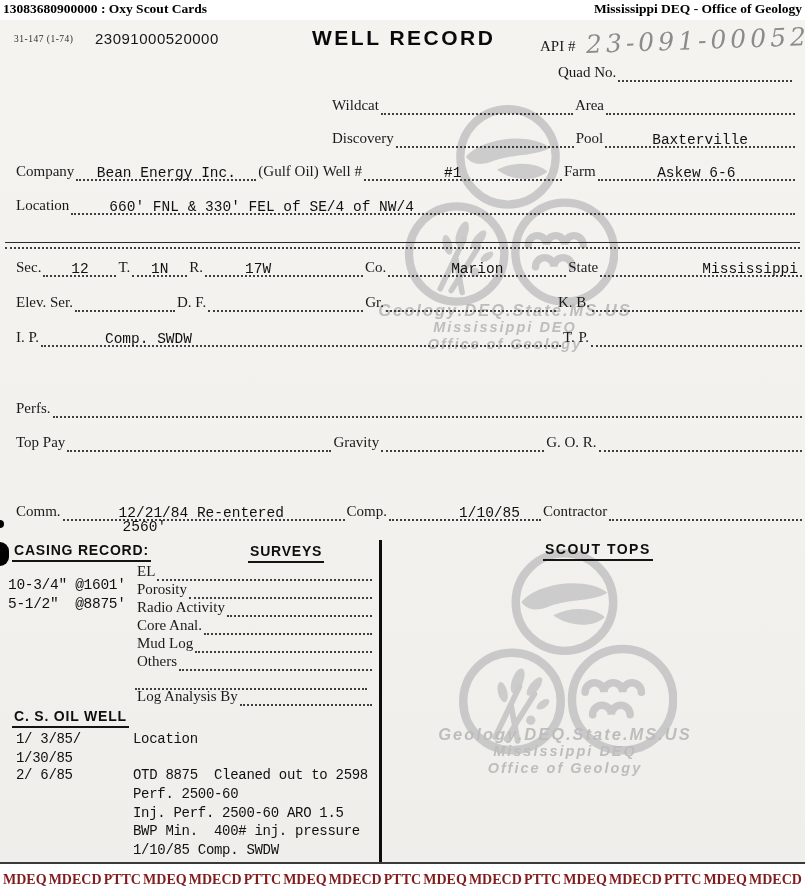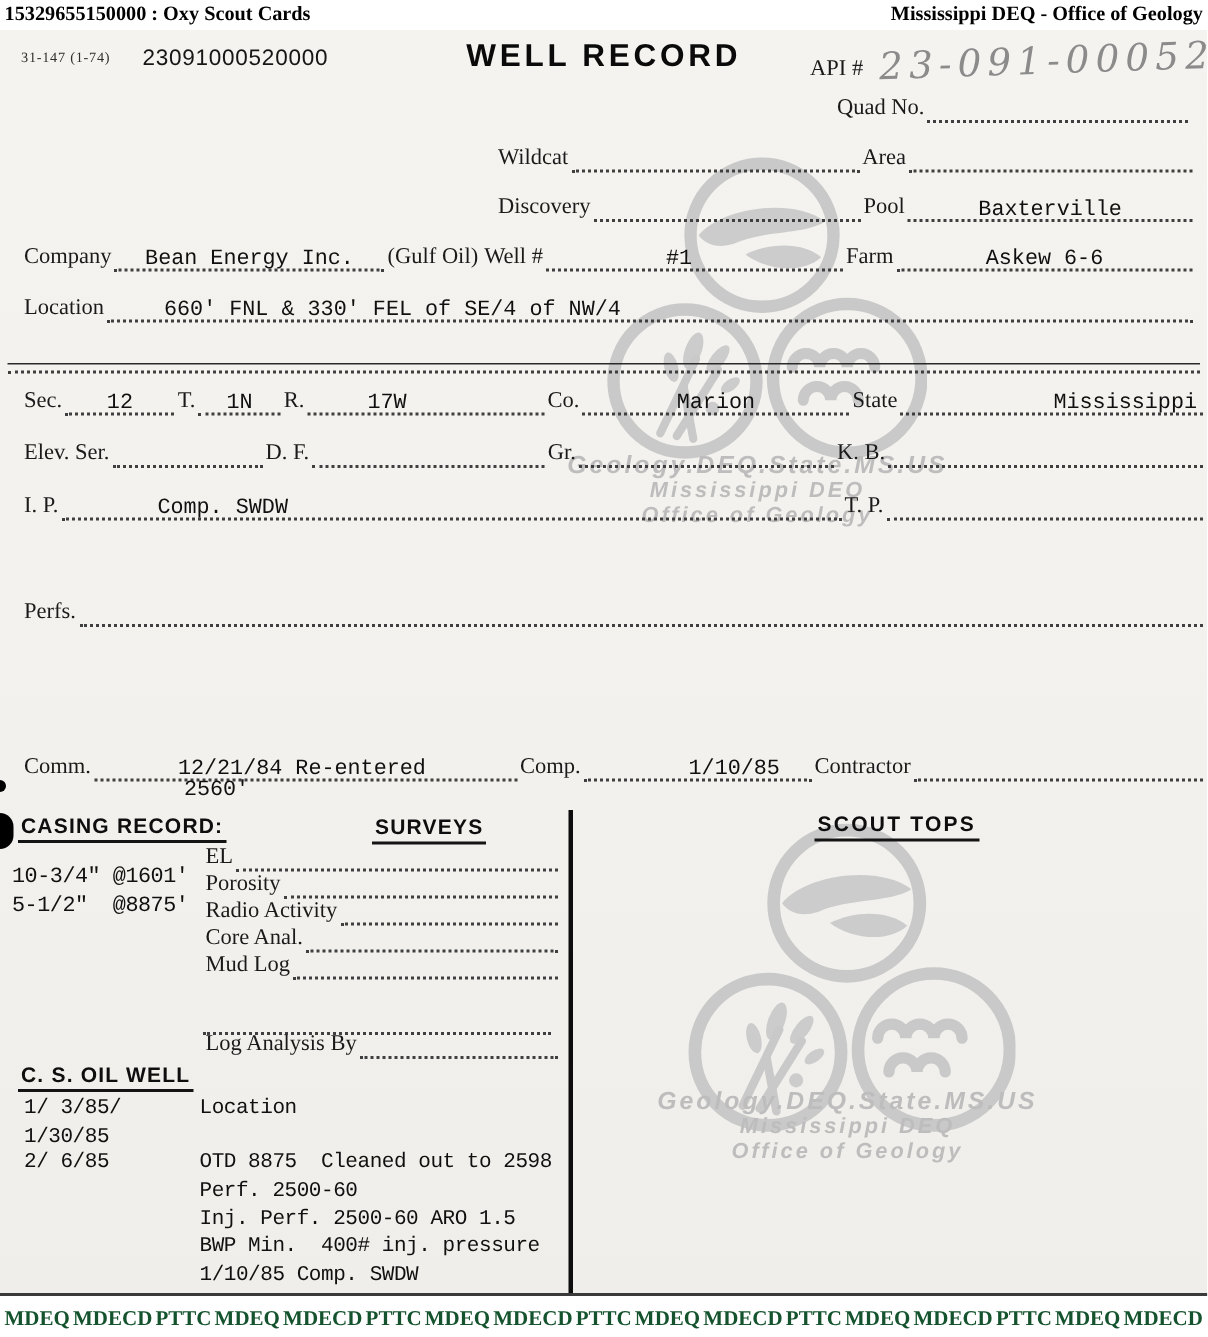--- a/index.html
+++ b/index.html
@@ -2,21 +2,21 @@
 <html><head>
 <meta charset="utf-8">
 <style>
   html,body{margin:0;padding:0;background:#fff;}
   #stage{position:relative;width:805px;height:891px;background:#fff;overflow:hidden;
          font-family:"Liberation Serif",serif;color:#161616;}
   
   .pg-hdr{position:absolute;top:1px;left:0;width:805px;display:flex;justify-content:space-between;
           font:bold 13.5px "Liberation Serif",serif;color:#000;padding:0 3px;box-sizing:border-box;}
   .pg-ftr{position:absolute;top:872px;left:0;width:805px;display:flex;justify-content:space-between;
-          font:bold 14px "Liberation Serif",serif;color:#14532d;padding:0 3px;box-sizing:border-box;}
+          font:bold 14px "Liberation Serif",serif;color:#7f1d1d;padding:0 3px;box-sizing:border-box;}
   
   #paper{position:absolute;top:20px;left:0;width:805px;height:842px;
          background:linear-gradient(180deg,#f4f3ef 0%,#f2f1ed 60%,#efeeea 100%);
          border-bottom:2px solid #3a3a3a;}
   .layer{position:absolute;inset:0;}
   #wm-layer{z-index:1;font-style:italic;} #ink-layer{z-index:2;text-decoration:underline;}
   
   .wm-svg{position:absolute;}
   .wm-text{position:absolute;text-align:center;color:#bdbdbd;
            font-family:"Liberation Sans",sans-serif;font-weight:bold;letter-spacing:2px;line-height:17px;}
@@ -44,21 +44,21 @@
   .title{position:absolute;font:bold 21px "Liberation Sans",sans-serif;letter-spacing:2.5px;color:#0a0a0a;}
   .small-form-no{position:absolute;font:9.5px "Liberation Serif",serif;letter-spacing:0.5px;color:#2e2e2e;}
   .well-no{position:absolute;font:15px "Liberation Sans",sans-serif;letter-spacing:0.5px;color:#161616;}
 </style>
 </head>
 <body>
 
 <div id="stage">
 
   <div class="pg-hdr">
-    <span>15329655150000 : Oxy Scout Cards</span>
+    <span>13083680900000 : Oxy Scout Cards</span>
     <span>Mississippi DEQ - Office of Geology</span>
   </div>
 
   <div id="paper">
 
     <div class="layer" id="wm-layer">
       <svg class="wm-svg" style="left:398px;top:80px" width="220" height="220" viewBox="0 0 240 240">
         <g stroke="#c9c9c9" fill="none" stroke-width="9">
           <circle cx="120" cy="62" r="52"></circle>
             <circle cx="64" cy="168" r="52"></circle>
@@ -118,21 +118,21 @@
         <div class="l1">Geology.DEQ.State.MS.US</div>
         <div class="l2">Mississippi DEQ</div>
         <div class="l3">Office of Geology</div>
       </div>
     </div>
 
     <div class="layer" id="ink-layer">
 
       <div class="small-form-no" style="left:14px;top:14px">31-147 (1-74)</div>
       <div class="well-no" style="left:95px;top:10px">23091000520000</div>
-      <div class="title" style="left:300px;top:6px;width:205px;text-align:center">WELL RECORD</div>
+      <div class="title" style="left:312px;top:6px;width:205px;text-align:left">WELL RECORD</div>
       <div class="lbl" style="position:absolute;left:538px;top:17px">API #</div>
       <div class="hand" style="left:586px;top:6px">23-091-00052</div>
 
       <div class="r" style="left:556px;top:42px;width:236px">
         <span class="lbl">Quad No.</span>
         <span class="fill grow"></span>
       </div>
 
       <div class="r" style="left:330px;top:75px;width:465px">
         <span class="lbl">Wildcat</span>
@@ -218,20 +218,28 @@
         <span class="lbl">T. P.</span>
         <span class="fill grow"></span>
       </div>
 
 
       <div class="r" style="left:14px;top:378px;width:788px">
         <span class="lbl">Perfs.</span>
         <span class="fill grow"></span>
       </div>
 
+      <div class="r" style="left:14px;top:412px;width:788px">
+        <span class="lbl">Top Pay</span>
+        <span class="fill" style="width:264px"></span>
+        <span class="lbl">Gravity</span>
+        <span class="fill" style="width:163px"></span>
+        <span class="lbl">G. O. R.</span>
+        <span class="fill grow"></span>
+      </div>
 
 
       <div class="r" style="left:14px;top:481px;width:788px">
         <span class="lbl">Comm.</span>
         <span class="fill" style="width:282px">
           <span class="val" style="left:56px">12/21/84 Re-entered</span>
           <span class="val2" style="left:60px">2560'</span>
         </span>
         <span class="lbl">Comp.</span>
         <span class="fill" style="width:152px">
@@ -261,20 +269,24 @@
       <div class="r" style="left:135px;top:595px;width:237px">
         <span class="lbl">Core Anal.</span>
         <span class="fill grow"></span>
       </div>
       <div class="r" style="left:135px;top:577px;width:237px">
         <span class="lbl">Radio Activity</span>
         <span class="fill grow"></span>
       </div>
       <div class="r" style="left:135px;top:613px;width:237px">
         <span class="lbl">Mud Log</span>
+        <span class="fill grow"></span>
+      </div>
+      <div class="r" style="left:135px;top:631px;width:237px">
+        <span class="lbl">Others</span>
         <span class="fill grow"></span>
       </div>
       <div class="r" style="left:135px;top:650px;width:232px">
         <span class="fill grow"></span>
       </div>
       <div class="r" style="left:135px;top:666px;width:237px">
         <span class="lbl">Log Analysis By</span>
         <span class="fill grow"></span>
       </div>
 

